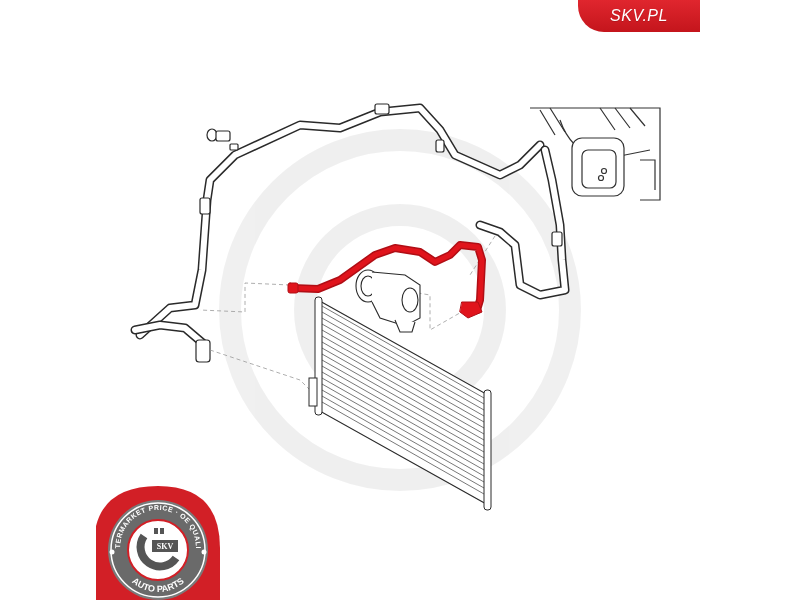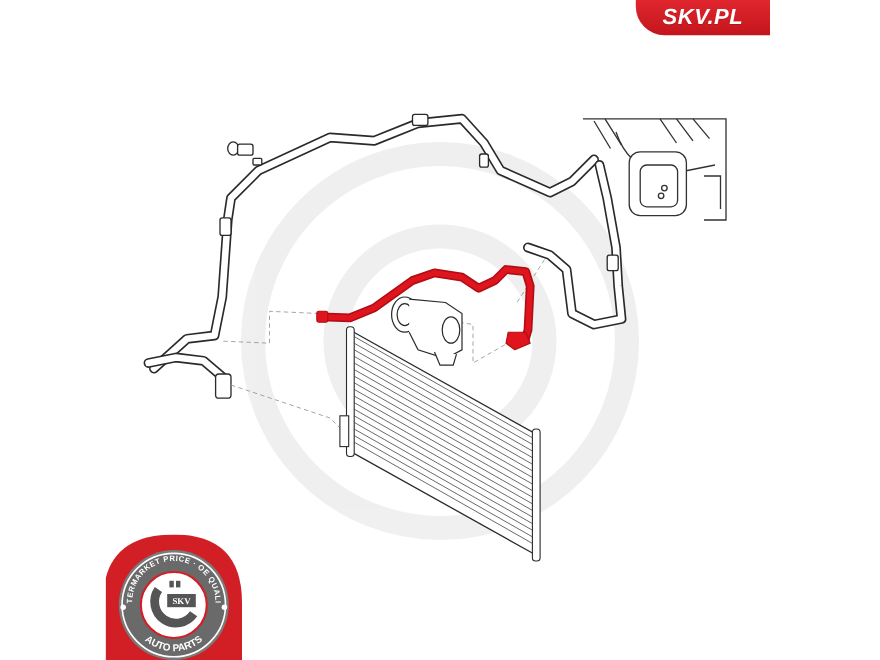--- a/index.html
+++ b/index.html
@@ -9,22 +9,22 @@
       font-family: "Liberation Sans", sans-serif;
     }
     .stage { position: absolute; left: 0; top: 0; width: 800px; height: 600px; }
     .brand-tab {
       position: absolute; left: 578px; top: 0; width: 122px; height: 32px;
       background: linear-gradient(180deg, #e0262e 0%, #c4151c 100%);
       border-bottom-left-radius: 26px;
       display: flex; align-items: center; justify-content: center;
     }
     .brand-text {
-      color: #ffffff; font-weight: bold; font-style: italic;
-      font-size: 20px; letter-spacing: 0.5px;
+      color: #ffffff; font-weight: normal; font-style: italic;
+      font-size: 16px; letter-spacing: 0.5px;
       font-family: "Liberation Sans", sans-serif;
       text-shadow: 0 1px 0 rgba(0,0,0,0.15);
     }
     .badge { position: absolute; left: 96px; top: 486px; width: 124px; height: 114px; }
     .watermark { opacity: 0.06; }
   </style>
 </head>
 <body>
 
 <div class="stage">

